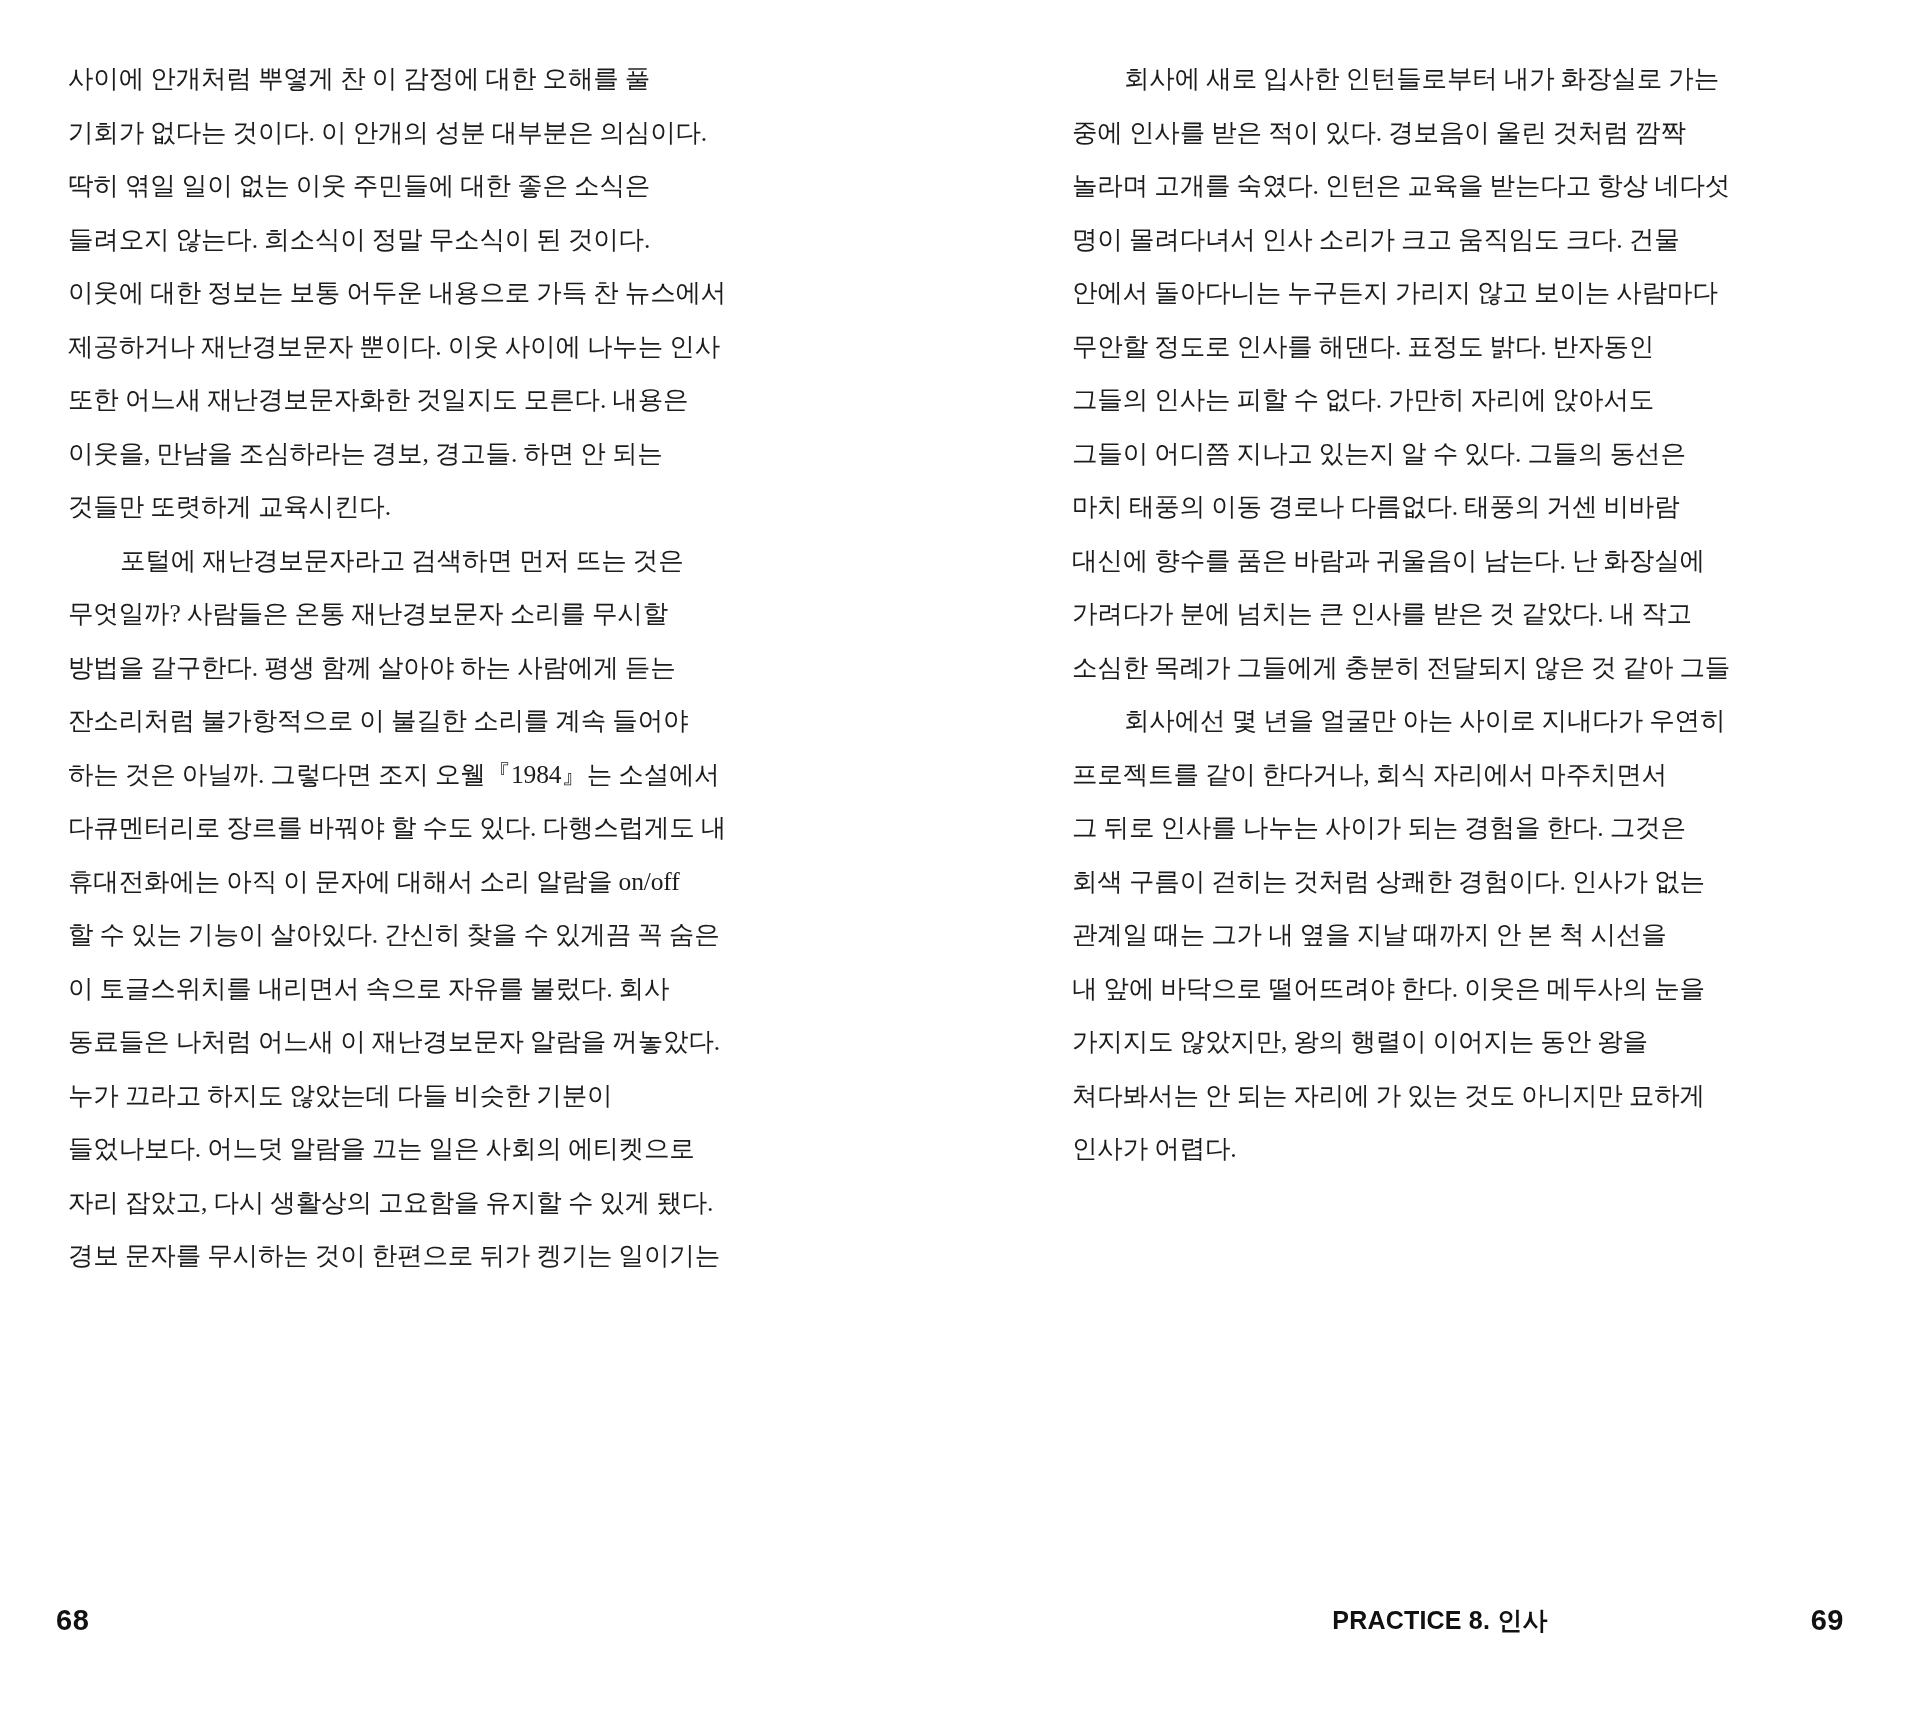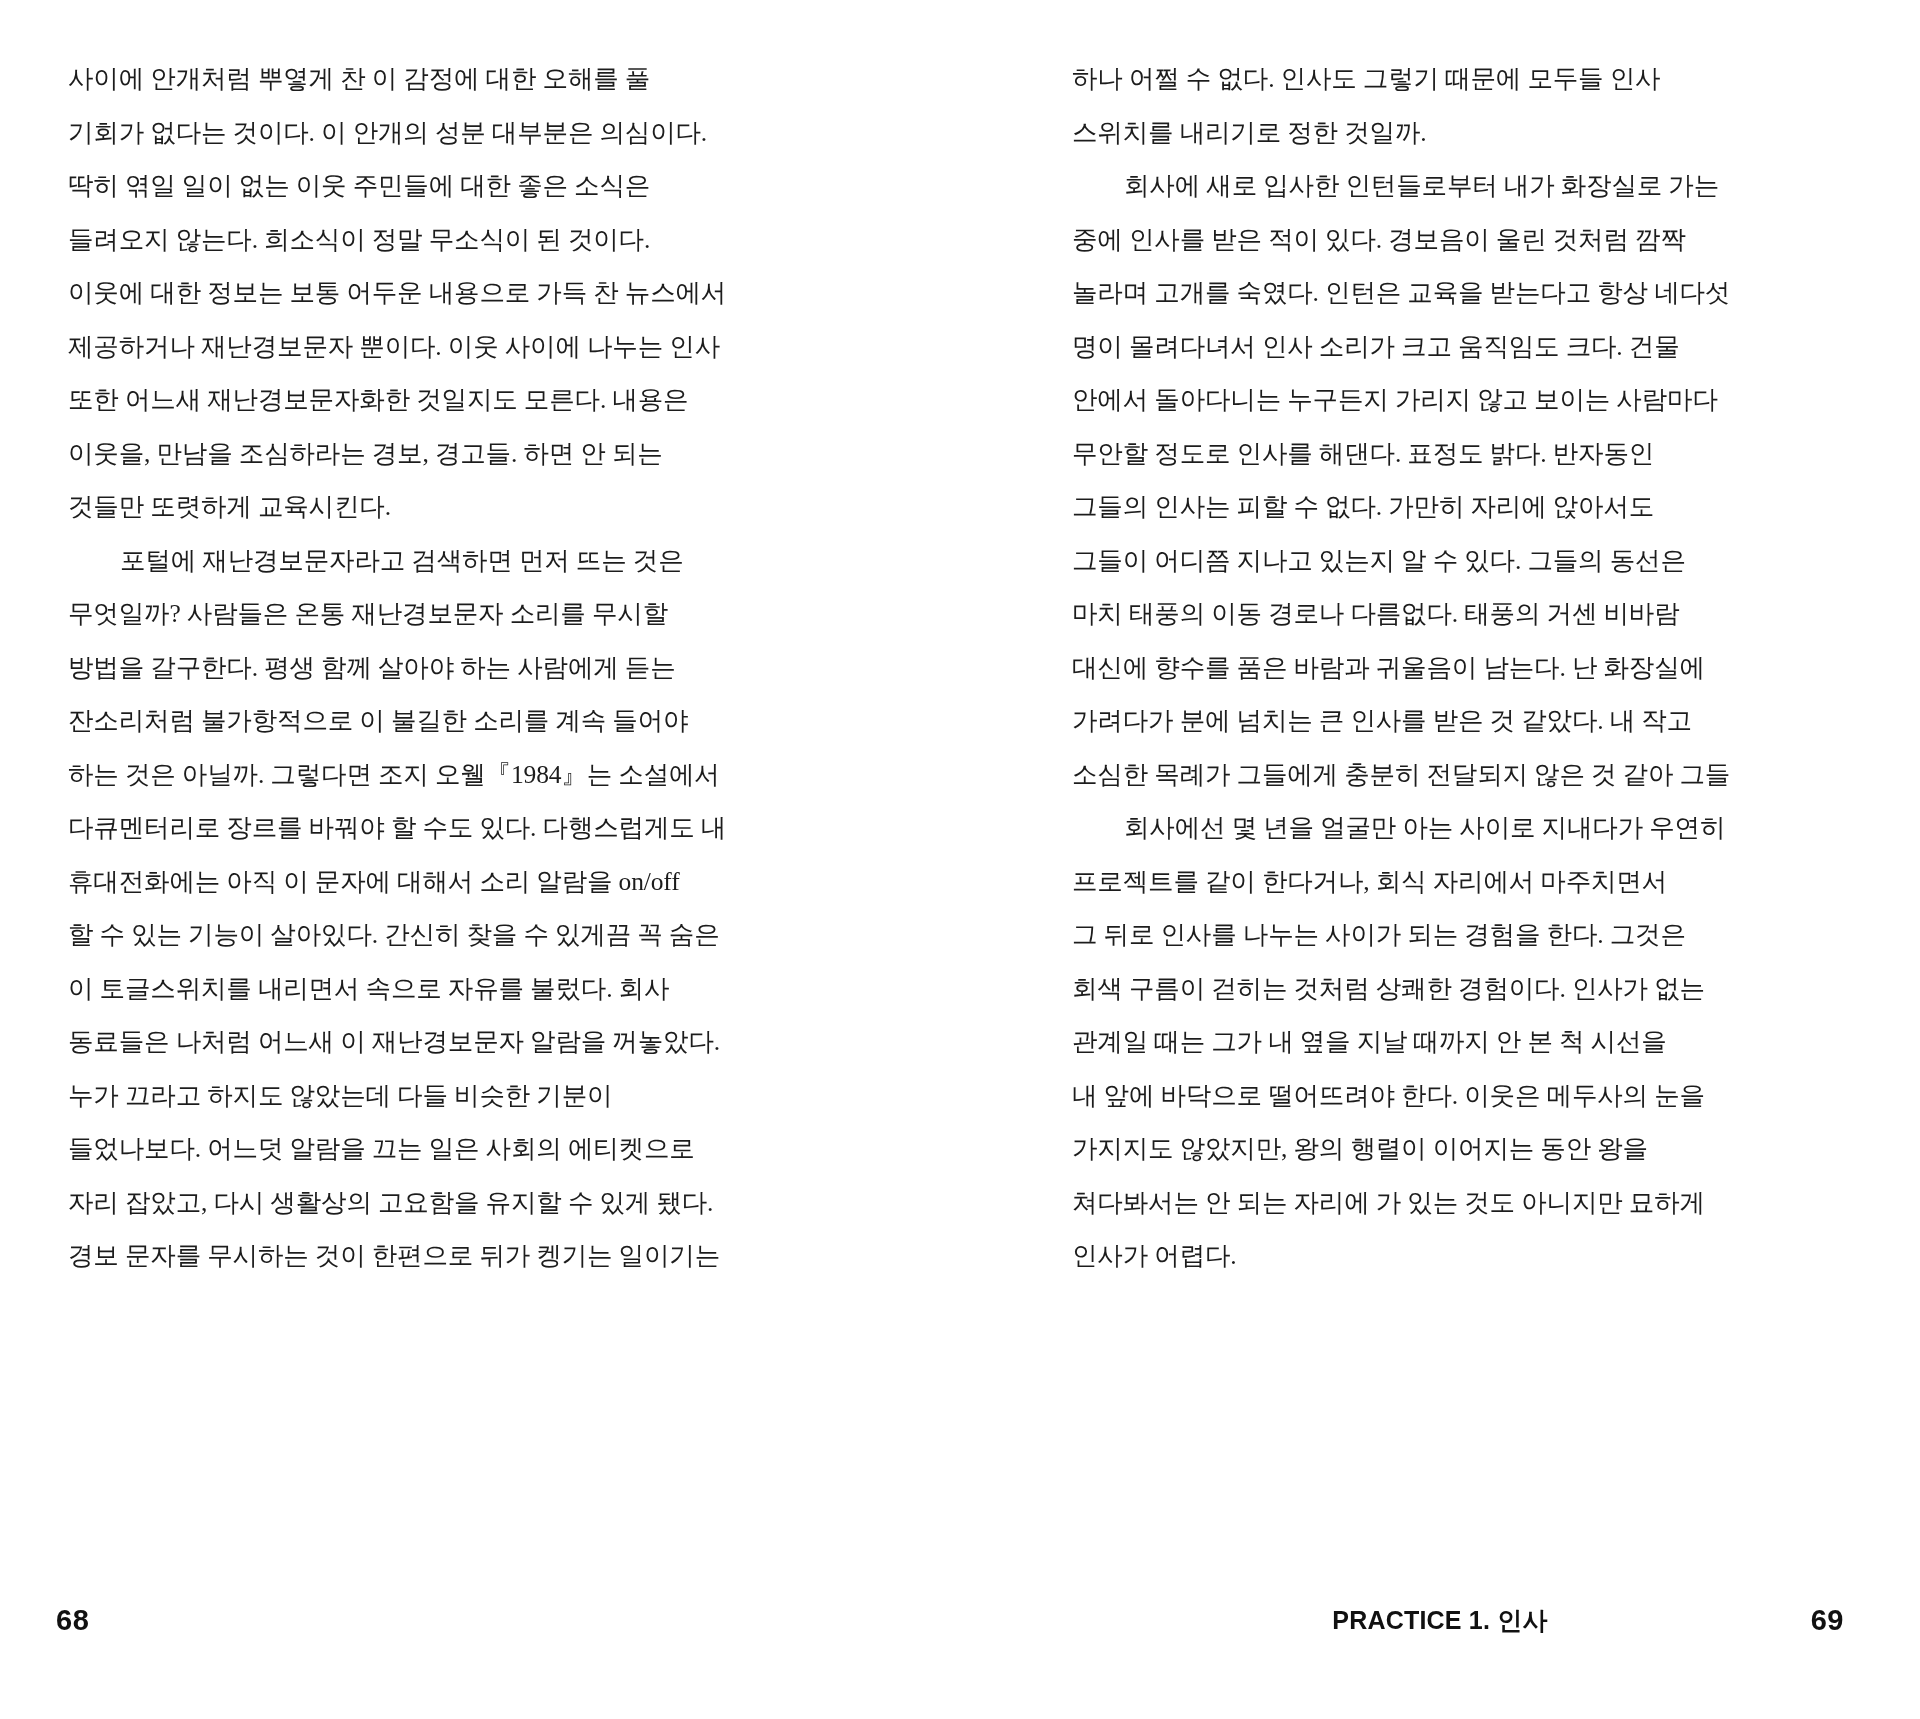--- a/index.html
+++ b/index.html
@@ -111,22 +111,20 @@
 자리 잡았고, 다시 생활상의 고요함을 유지할 수 있게 됐다.
 경보 문자를 무시하는 것이 한편으로 뒤가 켕기는 일이기는</p>
     </div>
     <div class="footer">
       <div class="folio folio-left">68</div>
     </div>
   </div>
 
   <div class="page page-right">
     <div class="body-text">
-      <p>하나 어쩔 수 없다. 인사도 그렇기 때문에 모두들 인사
-스위치를 내리기로 정한 것일까.</p>
       <p class="indent">회사에 새로 입사한 인턴들로부터 내가 화장실로 가는
 중에 인사를 받은 적이 있다. 경보음이 울린 것처럼 깜짝
 놀라며 고개를 숙였다. 인턴은 교육을 받는다고 항상 네다섯
 명이 몰려다녀서 인사 소리가 크고 움직임도 크다. 건물
 안에서 돌아다니는 누구든지 가리지 않고 보이는 사람마다
 무안할 정도로 인사를 해댄다. 표정도 밝다. 반자동인
 그들의 인사는 피할 수 없다. 가만히 자리에 앉아서도
 그들이 어디쯤 지나고 있는지 알 수 있다. 그들의 동선은
 마치 태풍의 이동 경로나 다름없다. 태풍의 거센 비바람
 대신에 향수를 품은 바람과 귀울음이 남는다. 난 화장실에
@@ -136,18 +134,18 @@
 프로젝트를 같이 한다거나, 회식 자리에서 마주치면서
 그 뒤로 인사를 나누는 사이가 되는 경험을 한다. 그것은
 회색 구름이 걷히는 것처럼 상쾌한 경험이다. 인사가 없는
 관계일 때는 그가 내 옆을 지날 때까지 안 본 척 시선을
 내 앞에 바닥으로 떨어뜨려야 한다. 이웃은 메두사의 눈을
 가지지도 않았지만, 왕의 행렬이 이어지는 동안 왕을
 쳐다봐서는 안 되는 자리에 가 있는 것도 아니지만 묘하게
 인사가 어렵다.</p>
     </div>
     <div class="footer">
-      <div class="running-head">PRACTICE 1. 인사</div>
+      <div class="running-head">PRACTICE 8. 인사</div>
       <div class="folio folio-right">69</div>
     </div>
   </div>
 
 </div>
 
 </body></html>

